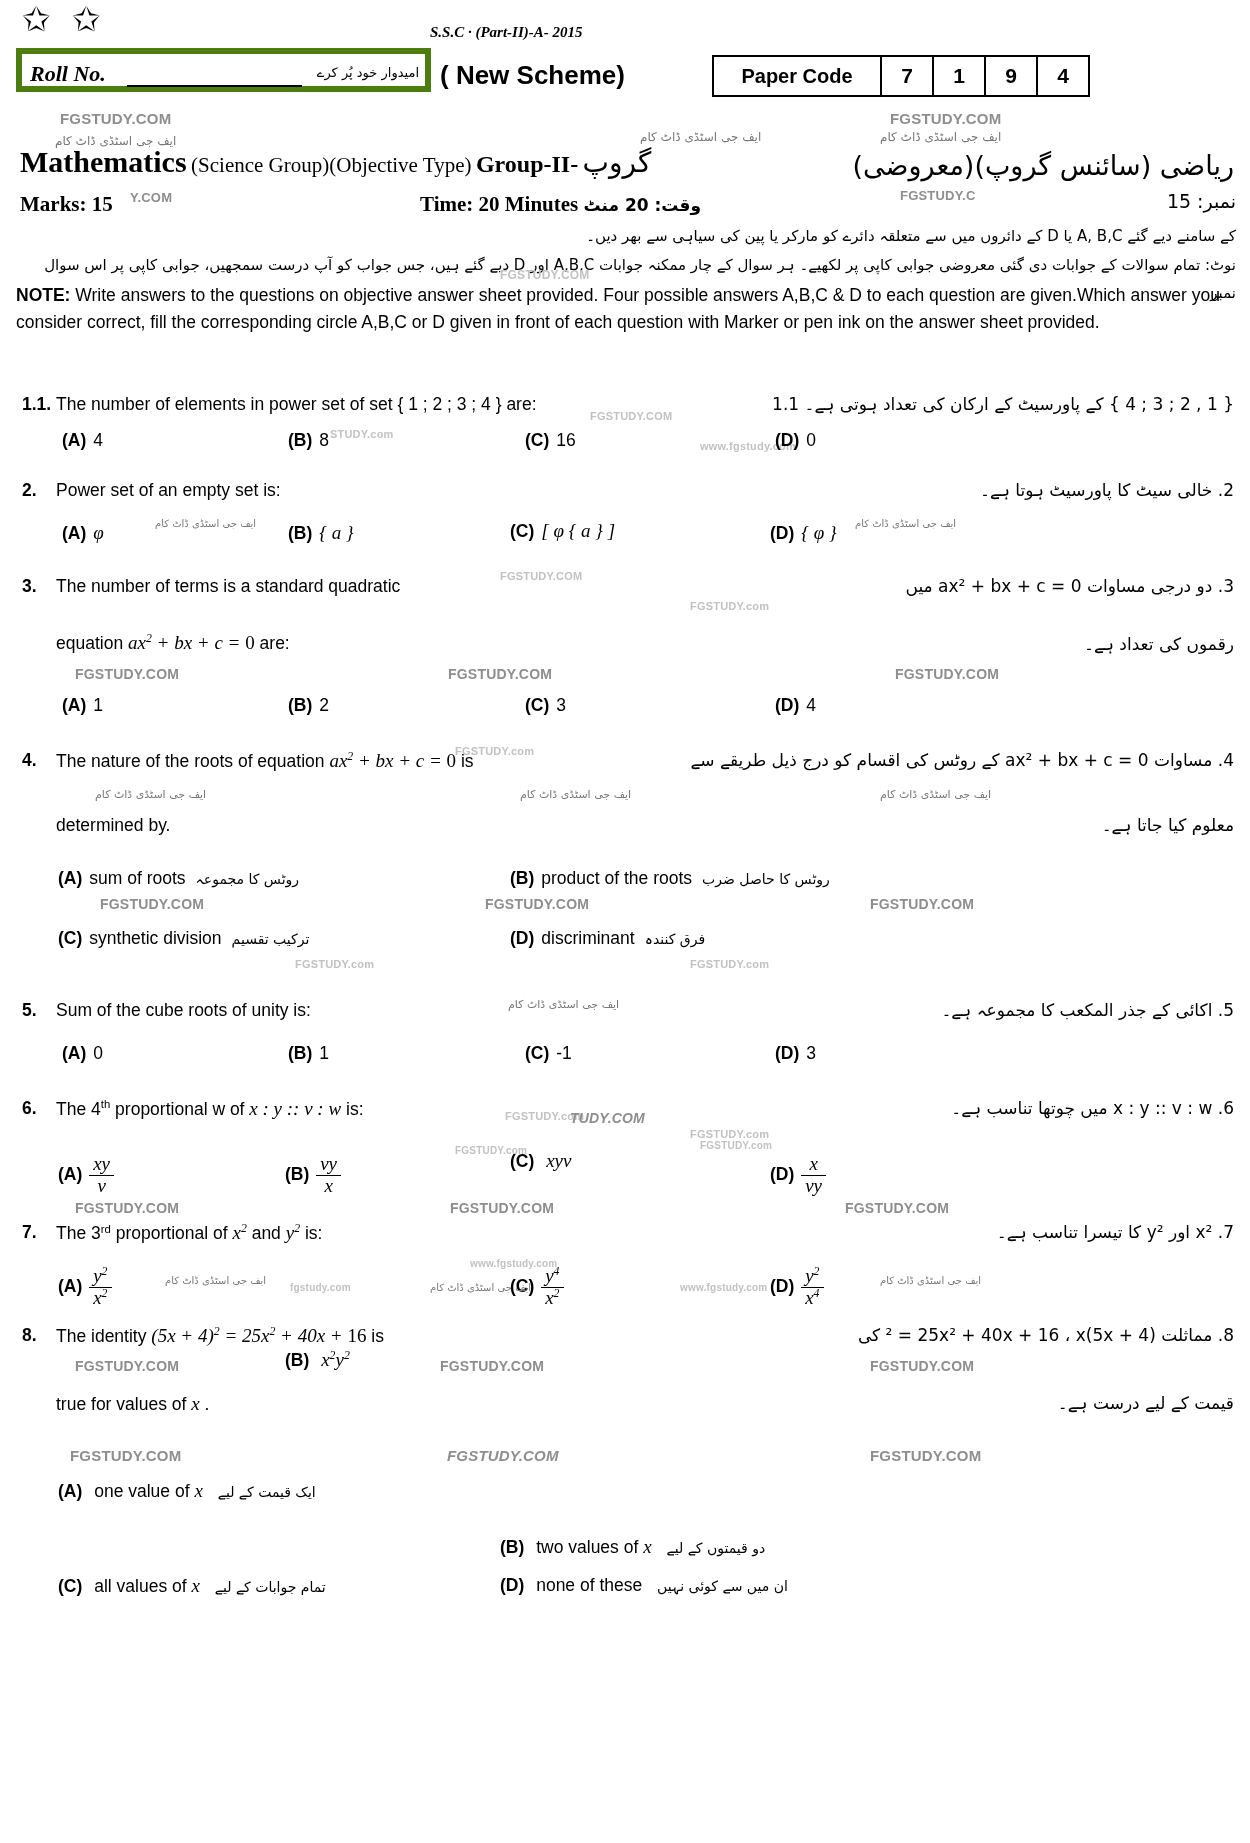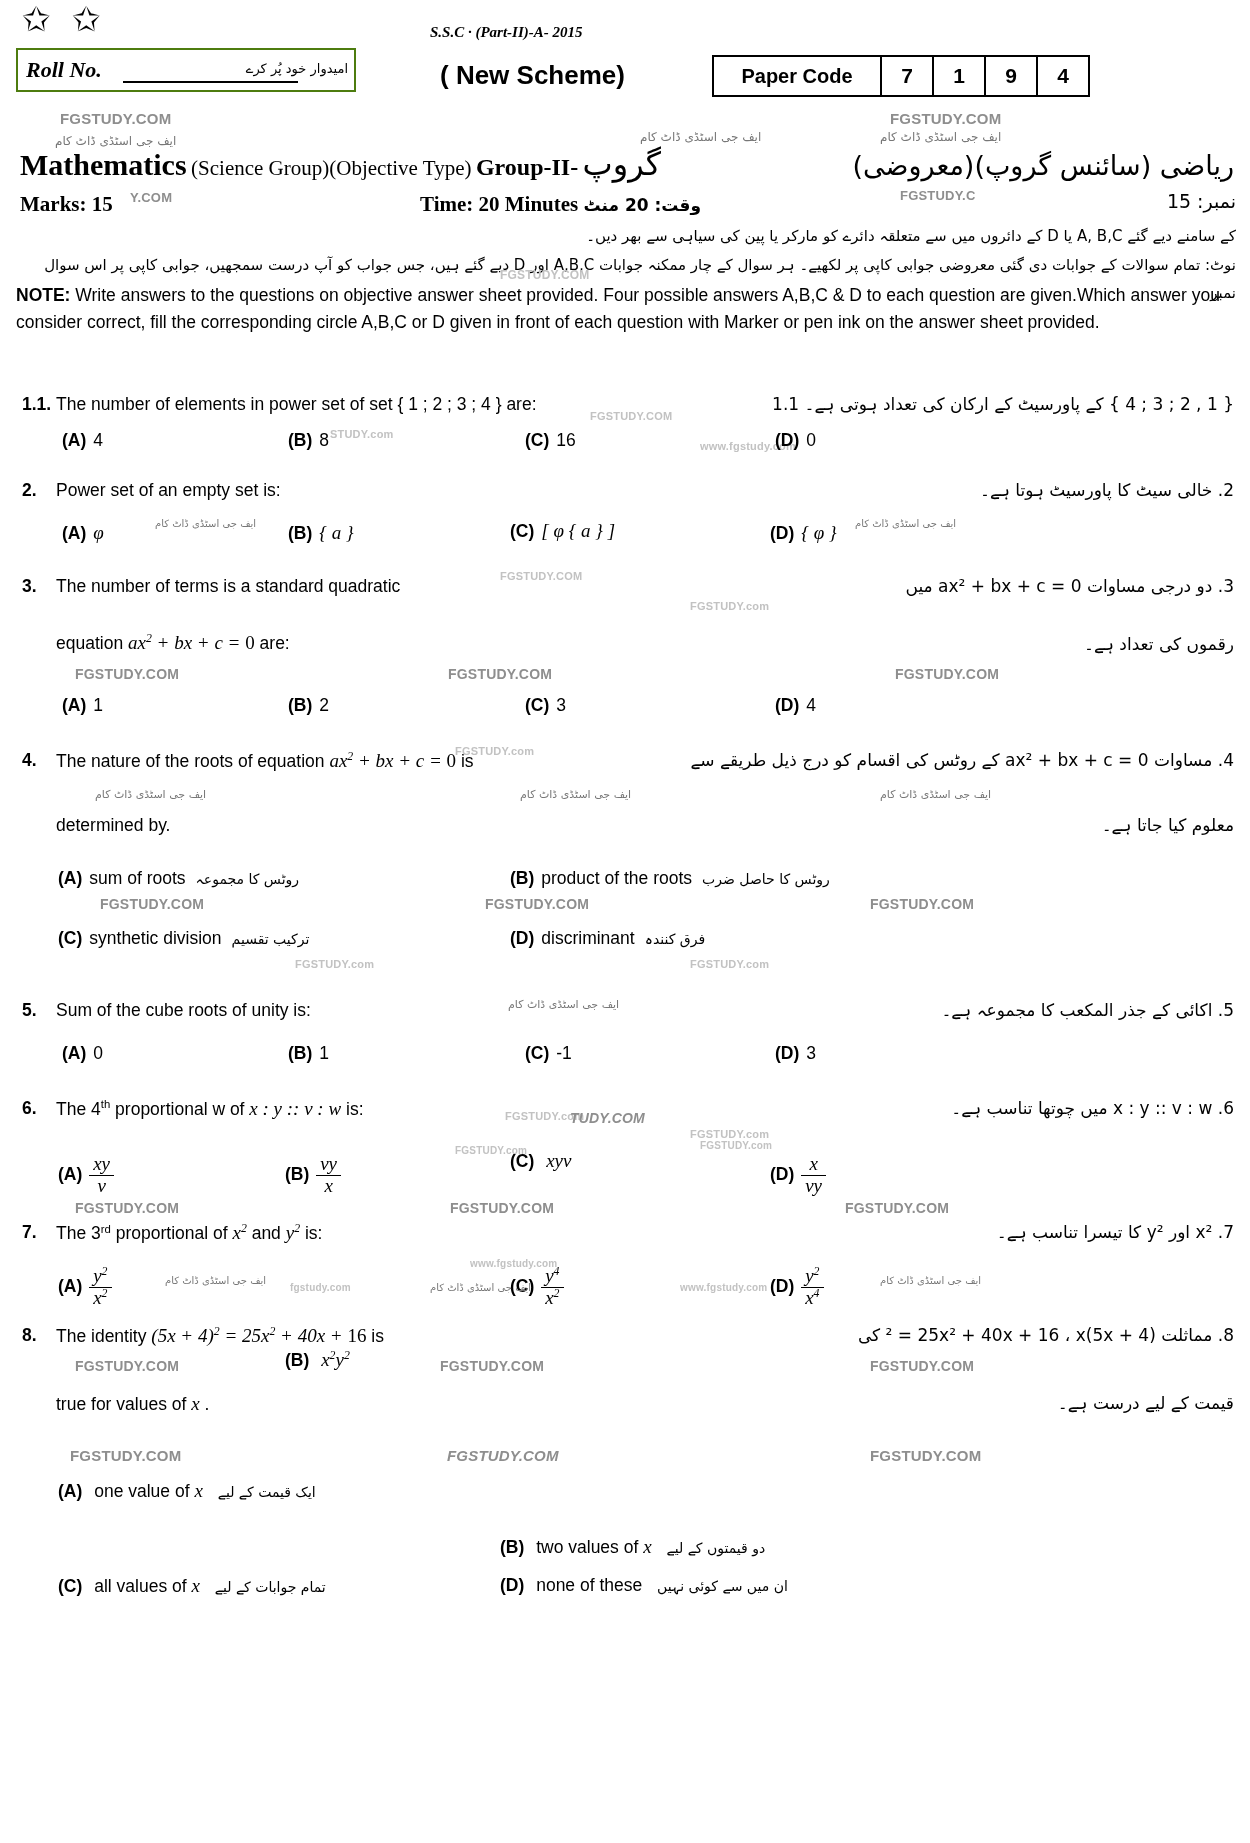--- a/index.html
+++ b/index.html
@@ -44,22 +44,22 @@
   .stars {
     position: absolute;
     left: 22px; top: 2px;
     font-size: 34px;
     letter-spacing: 6px;
     line-height: 1;
   }
   .rollbox {
     position: absolute;
     left: 16px; top: 48px;
-    width: 340px; height: 44px;
-    border: 2px solid #4d7c0f;
+    width: 415px; height: 44px;
+    border: 6px solid #4d7c0f;
     box-sizing: border-box;
     padding-left: 23px;
   }
   .rollbox .rolllabel {
     position: absolute;
     left: 8px; top: 7px;
     font-family: "Liberation Serif", serif;
     font-style: italic;
     font-weight: bold;
     font-size: 22px;
@@ -291,21 +291,21 @@
   <div class="wm" style="left:60px; top:110px; font-size:15px;">FGSTUDY.COM</div>
   <div class="wm" style="left:890px; top:110px; font-size:15px;">FGSTUDY.COM</div>
   <div class="urdu-wm" style="left:55px; top:134px; font-size:12px;">ایف جی اسٹڈی ڈاٹ کام</div>
   <div class="urdu-wm" style="left:640px; top:130px; font-size:12px;">ایف جی اسٹڈی ڈاٹ کام</div>
   <div class="urdu-wm" style="left:880px; top:130px; font-size:12px;">ایف جی اسٹڈی ڈاٹ کام</div>
 
   <div class="subject-en">
     <span class="big">Mathematics</span>
     <span class="mid">(Science Group)(Objective Type)</span>
     <span class="grp">Group-II-</span>
-    <span class="urdu" style="font-size:32px;">گروپ</span>
+    <span class="urdu" style="font-size:28px;">گروپ</span>
   </div>
   <div class="subject-ur">ریاضی (سائنس گروپ)(معروضی)</div>
 
   <div class="marks">Marks: 15</div>
   <div class="wm" style="left:130px; top:190px; font-size:13px;">Y.COM</div>
   <div class="timing">
     <span>Time: 20 Minutes</span>
     <span class="ur">وقت: 20 منٹ</span>
   </div>
   <div class="wm" style="left:900px; top:188px; font-size:13px;">FGSTUDY.C</div>

